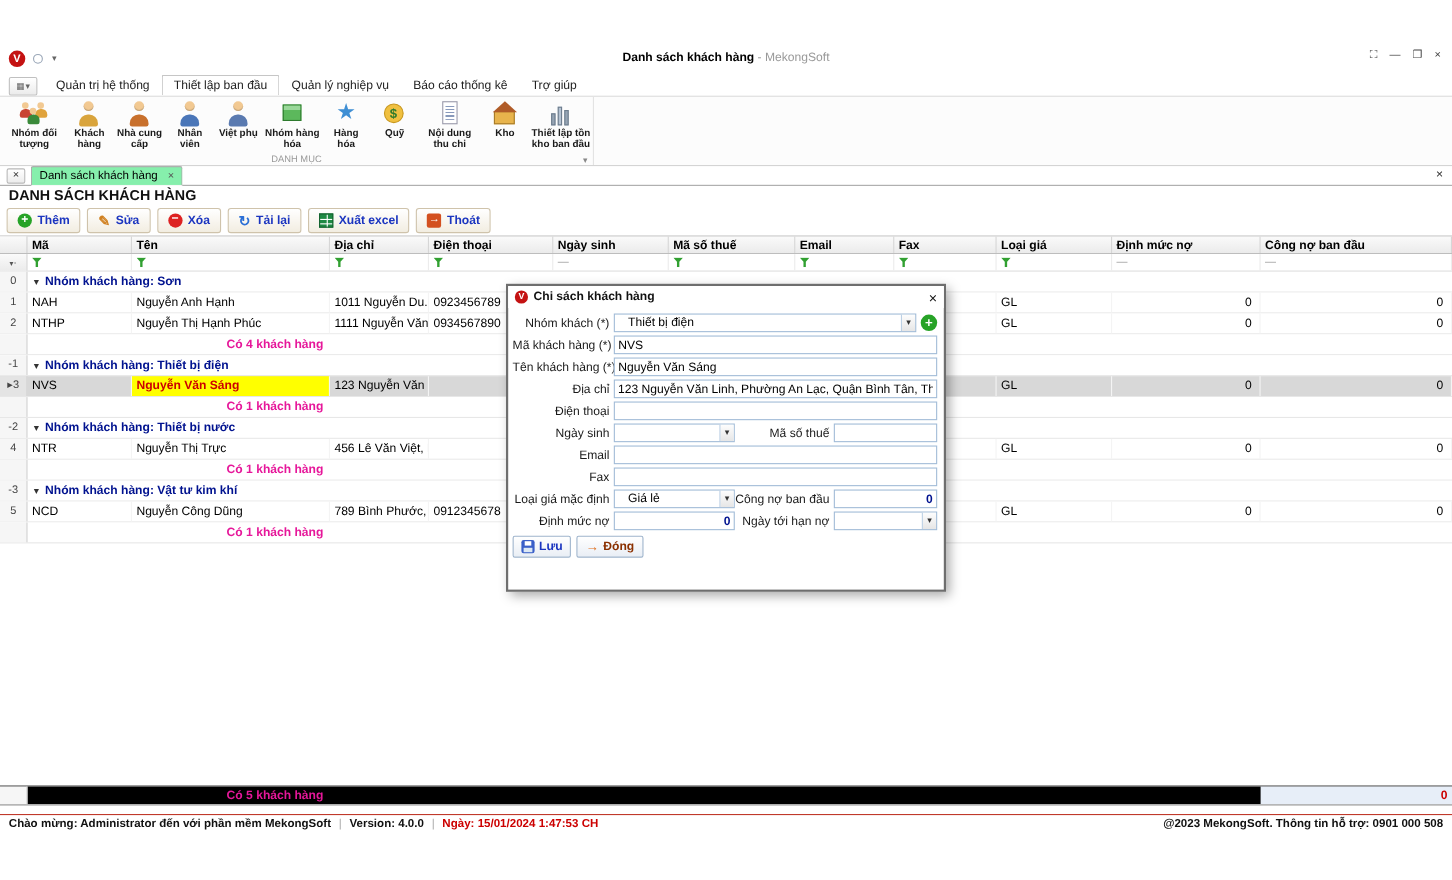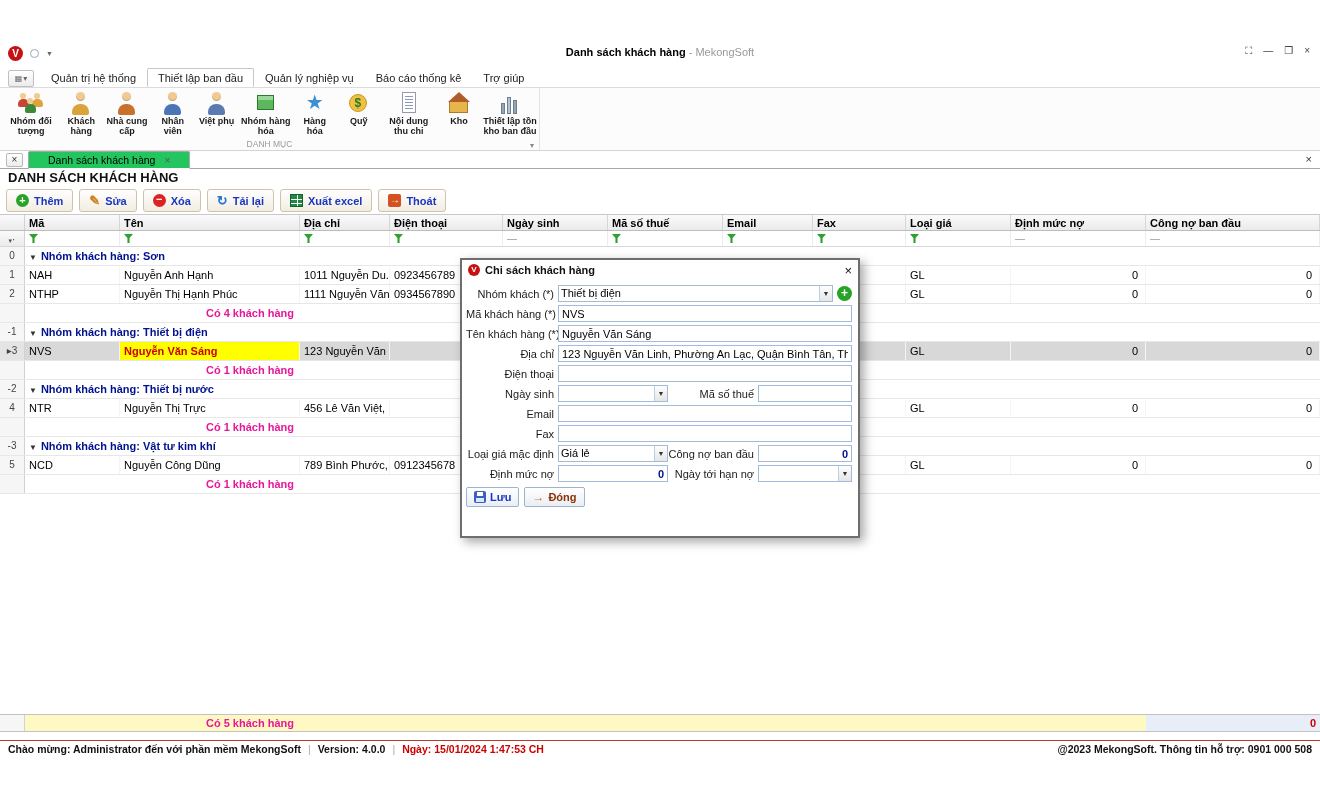--- a/index.html
+++ b/index.html
@@ -40,21 +40,21 @@
   .group-caption { position:absolute; bottom:1px; left:0; width:100%; text-align:center; font-size:8.5px; color:#9a9a9a; }
   .group-launcher { position:absolute; right:5px; bottom:0; font-size:8px; color:#888; }
   .ico { width:26px; height:24px; position:relative; display:block; }
 
   
   .tabstrip { position:absolute; top:152px; left:0; width:100%; height:17px; border-bottom:1px solid #a8a8a8; }
   .ts-close-left { position:absolute; left:6px; top:1px; width:17px; height:14px; border:1px solid #b8b8b8;
                    border-radius:2px; text-align:center; line-height:12px; font-size:10px; color:#333;
                    background:linear-gradient(#fff,#ececec); }
   .ts-tab { position:absolute; left:28px; top:-1px; height:18px; border:1px solid #a8a8a8; border-bottom-color:#fff;
-            background:#22c55e; padding:0 19px; line-height:16px; font-size:10.5px; border-radius:2px 2px 0 0; }
+            background:#86efac; padding:0 7px; line-height:16px; font-size:10.5px; border-radius:2px 2px 0 0; }
   .ts-tab .x { margin-left:9px; font-size:10px; color:#555; }
   .ts-close-right { position:absolute; right:8px; top:1px; font-size:11px; color:#333; }
 
   
   .page-title { position:absolute; top:170px; left:8px; font-size:13px; font-weight:bold; color:#111; }
   .toolbar { position:absolute; top:189px; left:6px; display:flex; gap:6px; }
   .tb-btn { height:23px; display:flex; align-items:center; gap:5px; padding:0 9px;
             border:1px solid #cfc3ab; border-radius:3px; background:linear-gradient(#ffffff,#f2ede1);
             color:#1b35c0; font-weight:bold; font-size:11px; }
   .bi { width:13px; height:13px; border-radius:50%; color:#fff; font-size:11px; line-height:12px;
@@ -80,21 +80,21 @@
   .g-row.summary .sum-label { color:#e6179a; font-weight:bold; text-align:right; padding-right:6px; border-right:none; }
   .g-row.summary .g-cell { border-right:none; }
   .g-row.selected { background:#d8d8d8; }
   .g-row.selected .num-cell { background:#e4e4e4; }
   .cell-highlight { background:#ffff00 !important; color:#cc0000; font-weight:bold; }
   .funnel { width:9px; height:9px; background:#31a031; display:inline-block;
             clip-path:polygon(0 0,100% 0,62% 45%,62% 100%,38% 100%,38% 45%); }
   .dash { color:#999; font-size:10px; }
   .mini-caret { font-size:7px; color:#555; }
   .g-footer { position:absolute; top:714px; left:0; width:1320px; height:18px; display:flex;
-              border-top:1px solid #c2c2c2; border-bottom:1px solid #c2c2c2; background:#fef9c3; }
+              border-top:1px solid #c2c2c2; border-bottom:1px solid #c2c2c2; background:#000000; }
   .g-footer .g-cell { border-right:none; line-height:17px; }
   .g-footer .sum-label { color:#e6179a; font-weight:bold; text-align:right; padding-right:6px; }
   .footer-total { text-align:right; color:#cc0000; font-weight:bold; background:#e7eef8; }
 
   
   .dialog { position:absolute; left:460px; top:258px; width:400px; height:280px; background:#fff;
             border:2px solid #6e6e6e; box-shadow:4px 4px 10px rgba(0,0,0,0.35); z-index:20; }
   .dlg-title { height:20px; display:flex; align-items:center; padding:0 6px; gap:5px; background:#fff; }
   .dlg-title .logo-v { width:12px; height:12px; line-height:12px; font-size:8px; }
   .dlg-title .t { font-weight:bold; font-size:11px; flex:1; color:#111; }
@@ -102,21 +102,21 @@
   .f-row { position:absolute; left:4px; right:6px; height:17px; display:flex; align-items:center; }
   .f-lab { width:92px; text-align:right; padding-right:4px; white-space:nowrap; color:#1a1a1a; flex:0 0 92px; }
   .f-lab2 { width:90px; text-align:right; padding-right:4px; white-space:nowrap; color:#1a1a1a; flex:0 0 90px; }
   .f-input { height:17px; border:1px solid #a2bcd8; font-size:11px; padding:0 3px; background:#fff;
              font-family:"Liberation Sans","DejaVu Sans",sans-serif; }
   .f-input.grow { flex:1; min-width:0; }
   .f-input.half { width:110px; flex:0 0 110px; }
   .f-input.half2 { width:94px; flex:0 0 94px; }
   .f-input.num { color:#00128f; font-weight:bold; text-align:right; }
   .combo { height:17px; border:1px solid #a2bcd8; background:#fff; position:relative;
-           padding:0 16px 0 2px; line-height:15px; overflow:hidden; white-space:nowrap; }
+           padding:0 16px 0 12px; line-height:15px; overflow:hidden; white-space:nowrap; }
   .combo.grow { flex:1; min-width:0; }
   .combo.half { width:110px; flex:0 0 110px; }
   .combo.half2 { width:94px; flex:0 0 94px; }
   .combo-arrow { position:absolute; right:0; top:0; bottom:0; width:13px;
                  background:linear-gradient(#fdfdfd,#e6e6e6); border-left:1px solid #bcd0e4;
                  text-align:center; font-size:7px; line-height:15px; color:#333; }
   .add-btn { width:15px; height:15px; border-radius:50%; background:#27a327; color:#fff; text-align:center;
              line-height:14px; font-weight:bold; font-size:12px; margin-left:4px; flex:0 0 15px; }
   .dlg-btn { height:20px; display:flex; align-items:center; gap:4px; padding:0 7px;
              border:1px solid #9eb4cc; border-radius:2px; background:linear-gradient(#ffffff,#e9eef5);

